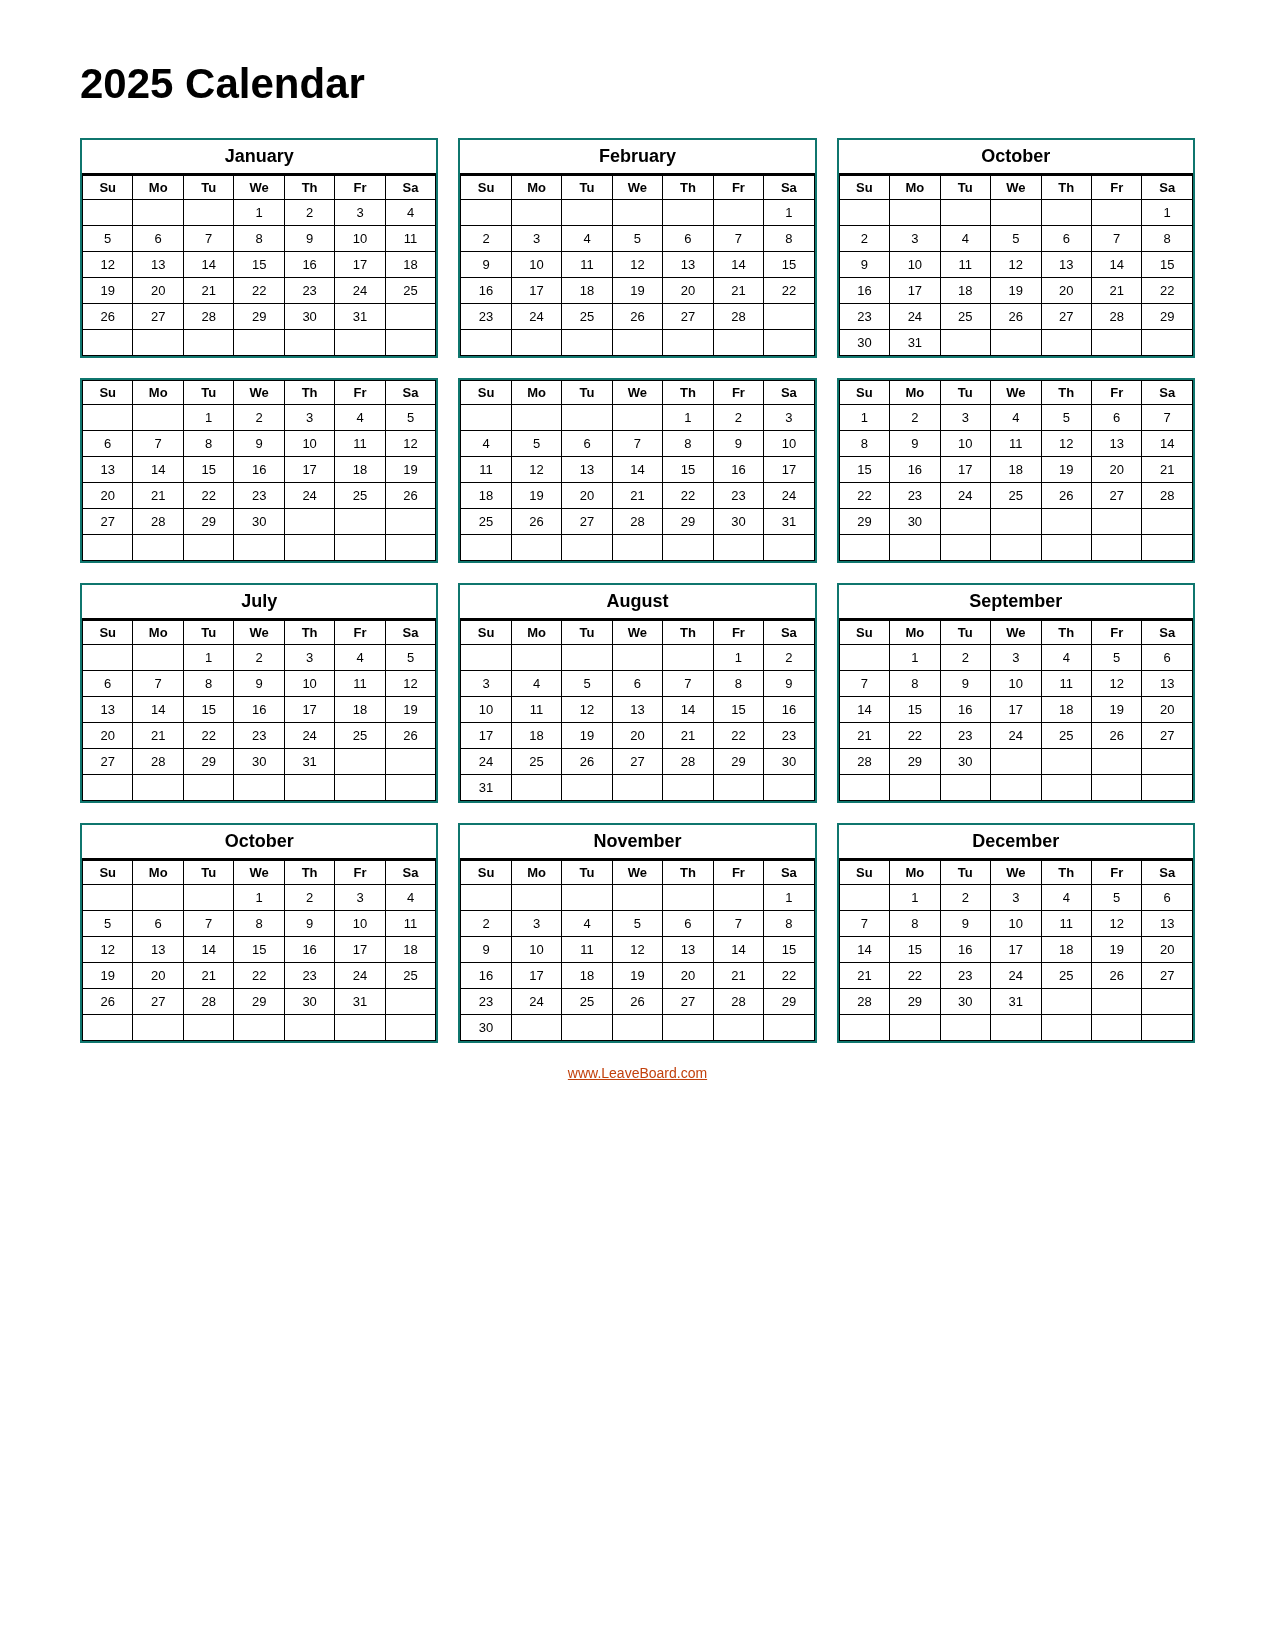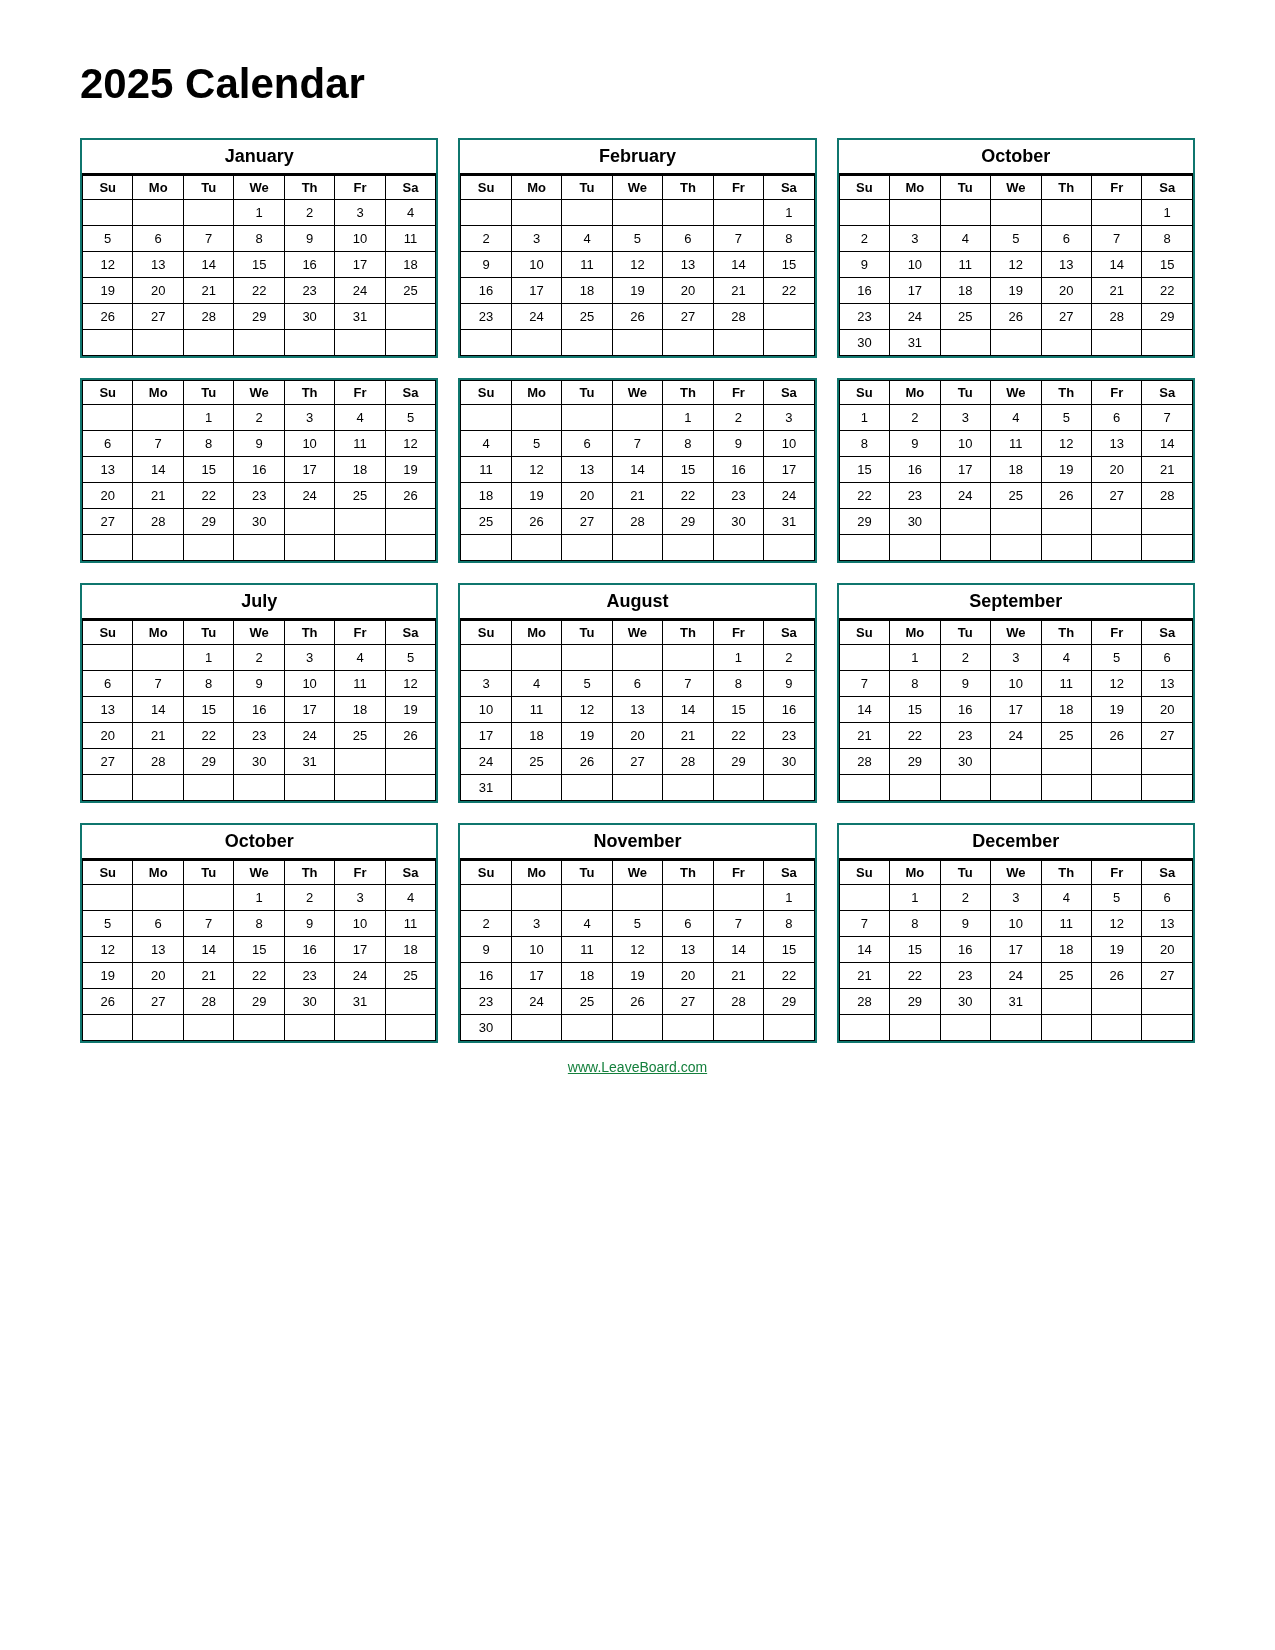--- a/index.html
+++ b/index.html
@@ -46,22 +46,22 @@
     td {
       font-size: 13px;
       text-align: center;
       border: 1px solid #000;
       padding: 4px 2px;
       min-width: 28px;
       height: 26px;
     }
     .footer-link {
       text-align: center;
-      margin-top: 16px;
-      color: #15803d;
+      margin-top: 22px;
+      color: #c2410c;
       text-decoration: underline;
       font-size: 14px;
     }
   </style>
 </head>
 <body>
 
 <h1>2025 Calendar</h1>
 
 <div class="calendar-grid" id="calendar-grid">

